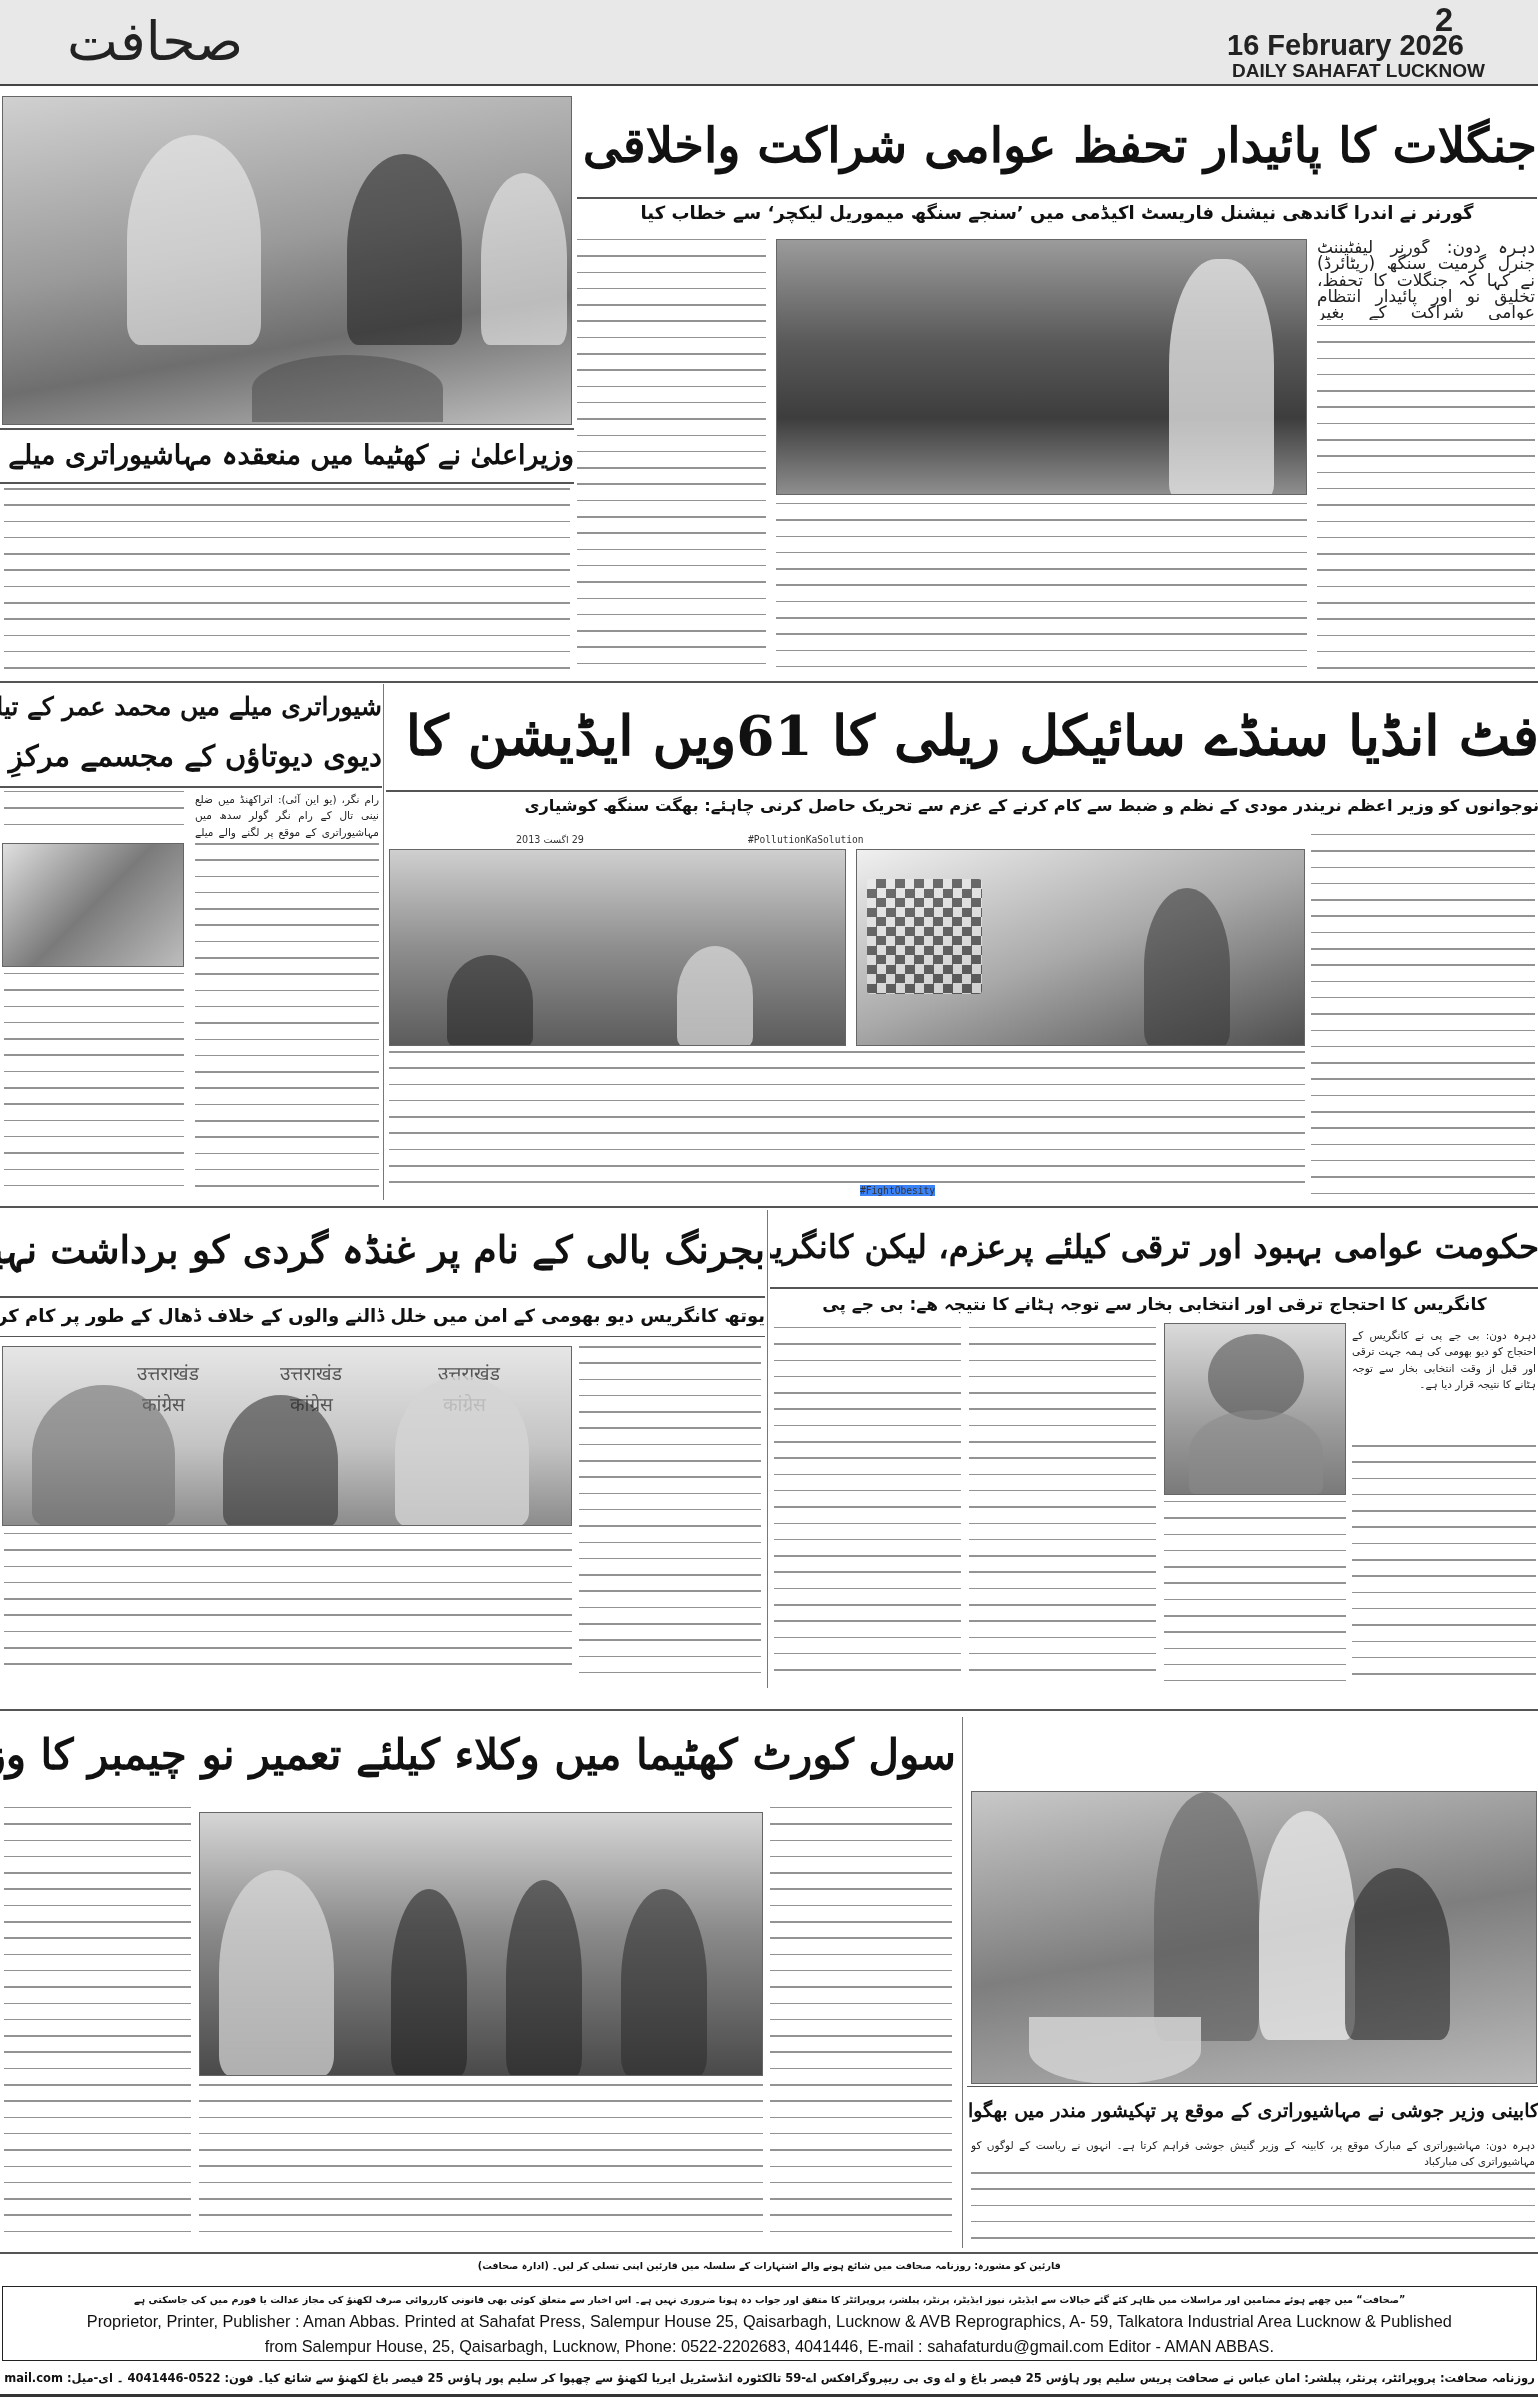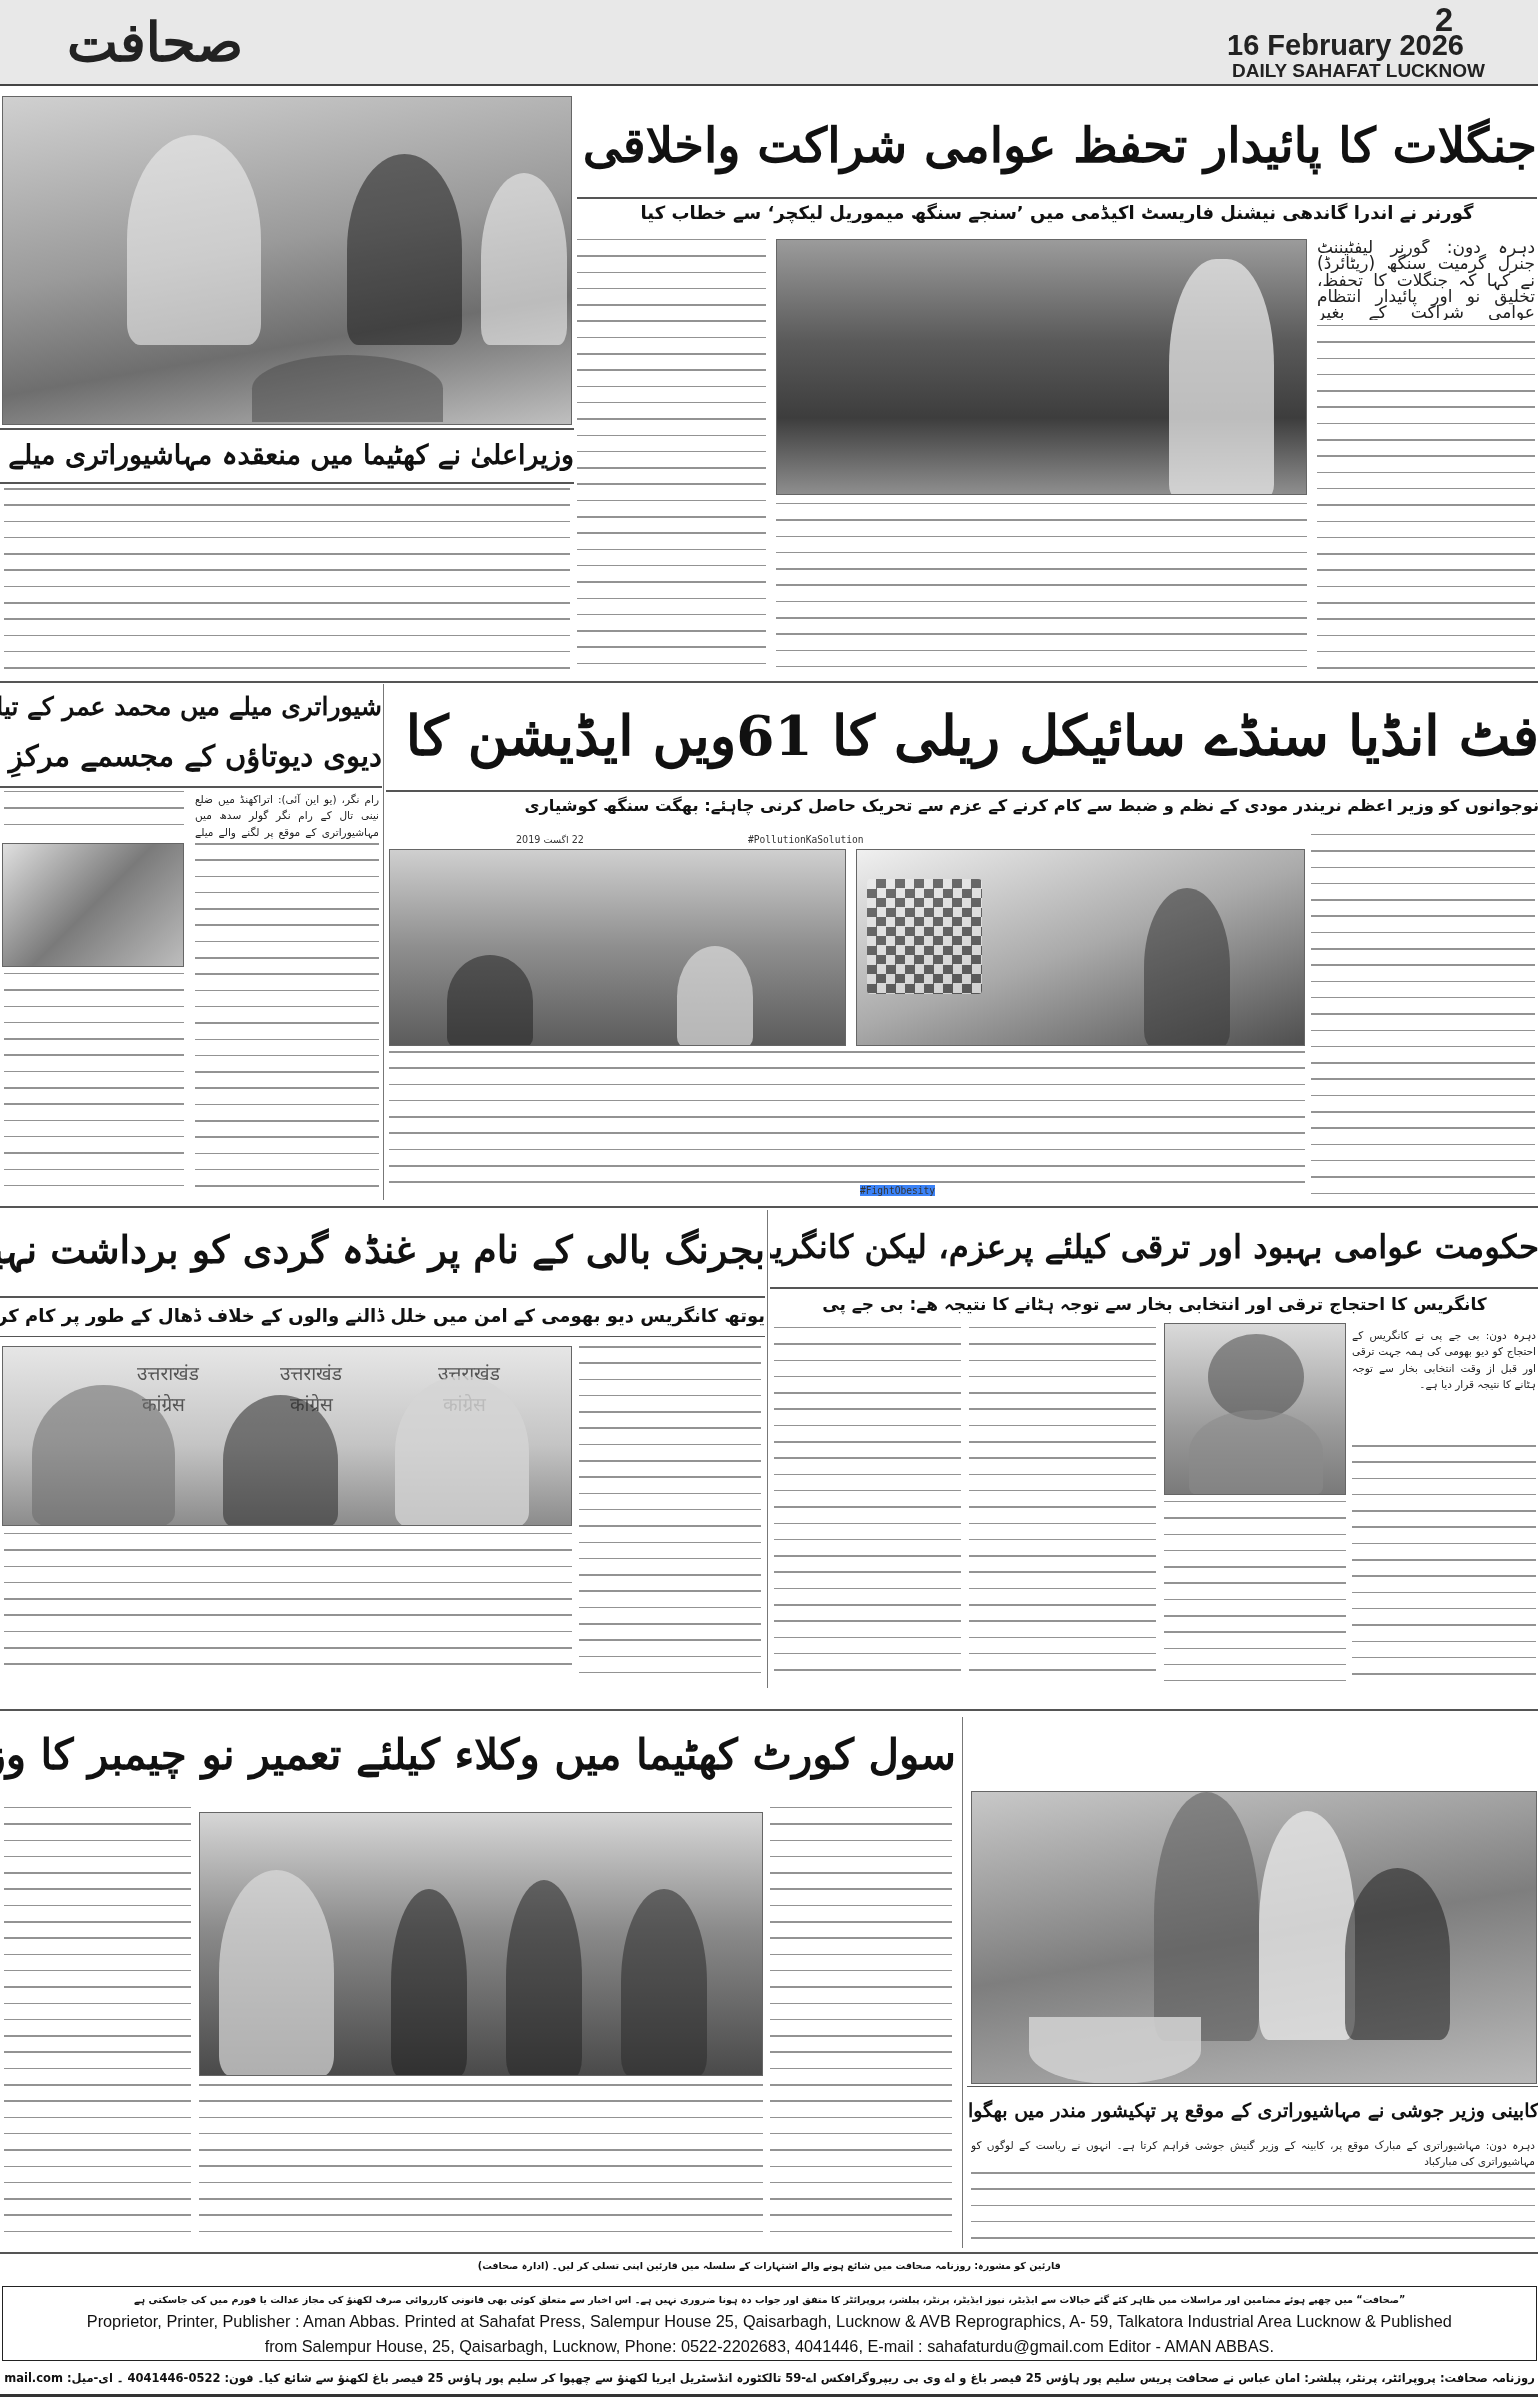--- a/index.html
+++ b/index.html
@@ -1,20 +1,20 @@
 <!DOCTYPE html>
 <html><head>
 <meta charset="utf-8">
 <style>
   * { box-sizing: border-box; margin: 0; padding: 0; }
   html, body { width: 1539px; height: 2401px; background: #fff; overflow: hidden; }
   body { font-family: "DejaVu Sans", sans-serif; color: #111; position: relative; }
   .abs { position: absolute; }
   .masthead { left: 0; top: 0; width: 1539px; height: 86px; background: #e8e8e8; border-bottom: 2.9px solid #444; }
-  .logo { left: 67px; top: 9.6px; font-family: "DejaVu Serif", serif; font-size: 54px; font-weight: bold; color: #222; direction: rtl; }
+  .logo { left: 67px; top: 9.6px; font-family: "DejaVu Serif", serif; font-size: 54px; font-weight: normal; color: #222; direction: rtl; }
   .page-no { right: 86px; top: 1.9px; font-family: "Liberation Sans", sans-serif; font-weight: bold; font-size: 32.5px; color: #222; }
   .date { right: 75px; top: 29px; font-family: "Liberation Sans", sans-serif; font-weight: bold; font-size: 29px; color: #222; }
   .paper-name { right: 54px; top: 60px; font-family: Liberation Sans, sans-serif; font-weight: bold; font-size: 19px; color: #222; }
   .hl { font-family: "DejaVu Serif", serif; font-weight: bold; color: #111; direction: rtl; text-align: center; white-space: nowrap; overflow: hidden; }
   .sub { font-family: "DejaVu Sans", sans-serif; font-weight: bold; color: #111; direction: rtl; text-align: center; white-space: nowrap; overflow: hidden; }
   .rule { background: #555; height: 1.9px; }
   .vrule { background: #777; width: 1px; }
   .photo { background: linear-gradient(160deg, #bdbdbd 0%, #8a8a8a 35%, #5d5d5d 60%, #a8a8a8 100%); border: 1px solid #666; overflow: hidden; }
   .photo .shape { position: absolute; border-radius: 50% 50% 10% 10%; background: #333; opacity: .55; }
   .col { font-size: 10.5px; line-height: 16.3px; color: #222; direction: rtl; text-align: justify; overflow: hidden; }
@@ -64,21 +64,21 @@
 <div class="abs photo" style="left:1.9px;top:843px;width:182px;height:124px;background:linear-gradient(135deg,#e0e0e0,#7a7a7a,#bdbdbd);"></div>
 <div class="abs lines" style="left:3.8px;top:791px;width:180px;height:48px;"></div>
 <div class="abs lines" style="left:195px;top:843px;width:184px;height:354px;"></div>
 <div class="abs lines" style="left:3.8px;top:973px;width:180px;height:224px;"></div>
 <div class="abs vrule" style="left:383px;top:684px;height:516px;"></div>
 
 <div class="abs hl" style="left:386px;top:688px;width:1153px;font-size:55px;line-height:96px;">فٹ انڈیا سنڈے سائیکل ریلی کا 61ویں ایڈیشن کا انعقاد</div>
 <div class="abs rule" style="left:386px;top:790px;width:1153px;"></div>
 <div class="abs sub" style="left:386px;top:793px;width:1153px;font-size:16.3px;line-height:25px;text-align:right;">نوجوانوں کو وزیر اعظم نریندر مودی کے نظم و ضبط سے کام کرنے کے عزم سے تحریک حاصل کرنی چاہئے: بھگت سنگھ کوشیاری</div>
 <div class="abs" style="left:748px;top:834px;font-size:9.6px;font-family:'DejaVu Sans Mono',monospace;color:#333;">#PollutionKaSolution</div>
-<div class="abs" style="left:516px;top:834px;font-size:9.6px;color:#333;direction:rtl;">22 اگست 2019</div>
+<div class="abs" style="left:516px;top:834px;font-size:9.6px;color:#333;direction:rtl;">29 اگست 2013</div>
 <div class="abs photo" style="left:389px;top:849px;width:457px;height:197px;background:linear-gradient(180deg,#cfcfcf 0%,#8e8e8e 50%,#5c5c5c 100%);">
   <div class="shape" style="left:57px;top:105px;width:86px;height:92px;background:#222;"></div>
   <div class="shape" style="left:287px;top:96px;width:76px;height:101px;background:#ddd;opacity:.7;"></div>
 </div>
 <div class="abs photo" style="left:856px;top:849px;width:449px;height:197px;background:linear-gradient(160deg,#f0f0f0 0%,#aaaaaa 50%,#4f4f4f 100%);">
   <div class="shape" style="left:9.6px;top:29px;width:115px;height:115px;border-radius:3.8px;background:repeating-conic-gradient(#222 0 25%, #eee 0 50%) 0 0/19px 19px;opacity:.6;"></div>
   <div class="shape" style="left:287px;top:38px;width:86px;height:159px;background:#333;"></div>
 </div>
 <div class="abs lines" style="left:1311px;top:834px;width:224px;height:363px;"></div>
 <div class="abs lines" style="left:389px;top:1051px;width:916px;height:145px;"></div>

